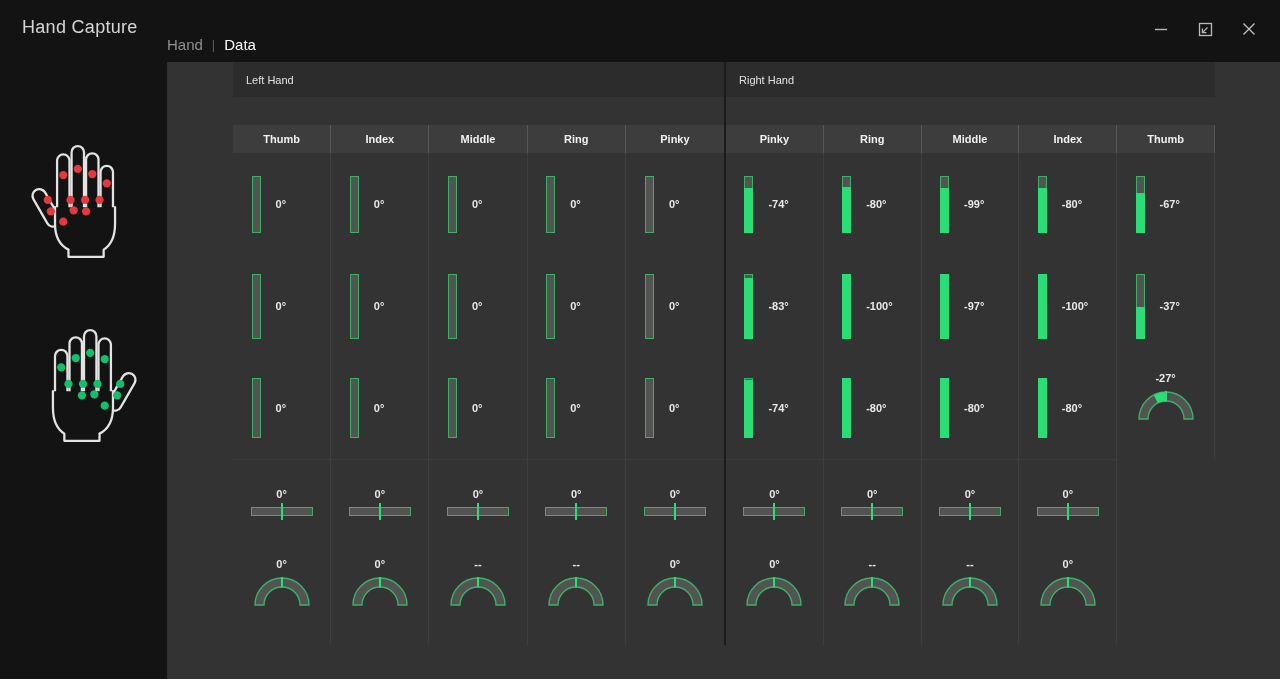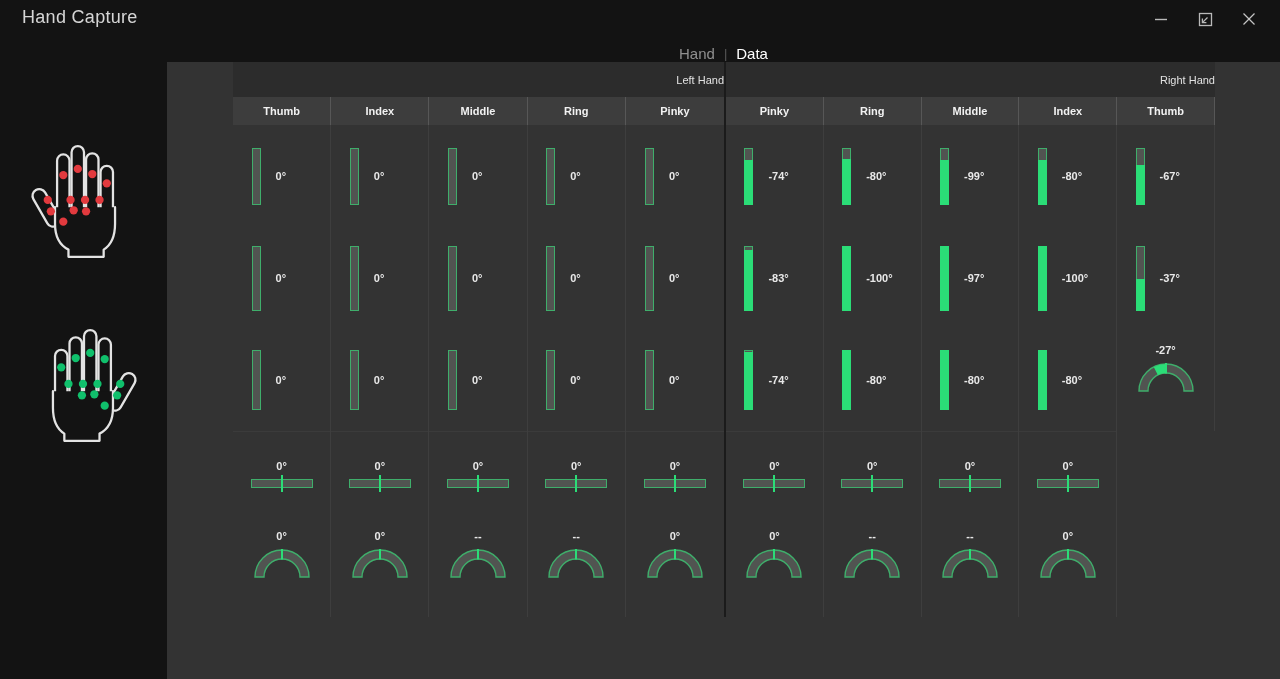--- a/index.html
+++ b/index.html
@@ -4,35 +4,35 @@
 <style>
   * { margin:0; padding:0; box-sizing:border-box; }
   html,body { width:1280px; height:679px; overflow:hidden; }
   body {
     font-family:"Liberation Sans", sans-serif;
     background:#131313;
     position:relative;
     color:#e8e8e8;
   }
   
-  .titlebar { position:absolute; top:0; left:0; right:0; height:40px; }
+  .titlebar { position:absolute; top:10px; left:0; right:0; height:40px; }
   .app-title {
     position:absolute; left:22px; top:7px;
     font-size:18px; font-weight:300; color:#d6d6d6; letter-spacing:.3px;
   }
   .win-controls { position:absolute; top:6px; right:16px; display:flex; gap:14px; }
   .win-btn {
     width:30px; height:26px; background:transparent; border:none;
     display:flex; align-items:center; justify-content:center; cursor:pointer;
   }
   .win-btn svg { display:block; }
   
   .tabbar {
-    position:absolute; left:167px; right:0; top:41px; height:24px;
-    display:flex; align-items:center; justify-content:center; gap:9px;
+    position:absolute; left:167px; right:0; top:32px; height:24px;
+    display:flex; align-items:center; gap:9px;
     font-size:15px;
   }
   .tab { cursor:pointer; color:#8f8f8f; }
   .tab.active { color:#ffffff; font-weight:normal; }
   .tab-sep { color:#5a5a5a; font-size:13px; }
   
   .sidebar {
     position:absolute; left:0; top:40px; bottom:0; width:167px;
     display:flex; flex-direction:column; align-items:center;
   }
@@ -41,24 +41,24 @@
   
   .content {
     position:absolute; left:167px; top:62px; right:0; bottom:0;
     background:#333333;
   }
   .datatable { margin-left:66px; width:982px; display:flex; }
   .hand-section { width:491px; }
   .hand-section.right { border-left:2px solid #1b1b1b; }
   .band {
     height:35px; line-height:36px; padding-left:13px;
-    background:#2c2c2c; font-size:11px; color:#e2e2e2;text-align:right;
+    background:#2c2c2c; font-size:11px; color:#e2e2e2;
   }
   .cols { display:flex; }
-  .finger-col { flex:1; min-width:0; }
+  .finger-col { flex:1; min-width:0;margin-top:28px; }
   .colheader {
     height:28px; line-height:28px; text-align:center;
     background:#3d3d3d; font-size:11px; font-weight:bold; color:#f2f2f2;
     border-right:1px solid #575757;
   }
   .colbody { border-right:1px solid #3e3e3e; }
   .hand-section.left .finger-col:last-child .colheader,
   .hand-section.left .finger-col:last-child .colbody { border-right:none; }
   
   .joint-cell { height:102px; display:flex; align-items:center; justify-content:center; gap:15px; }

